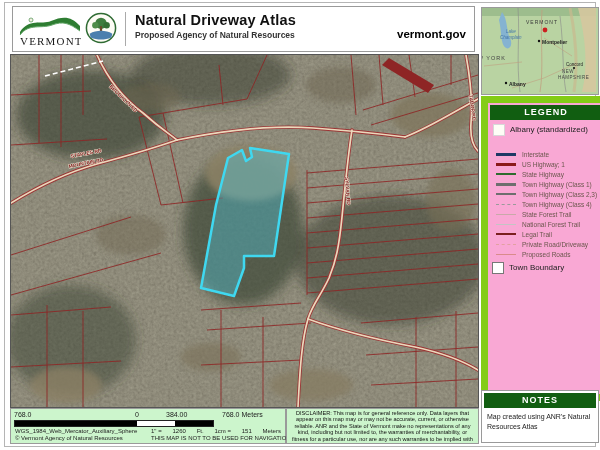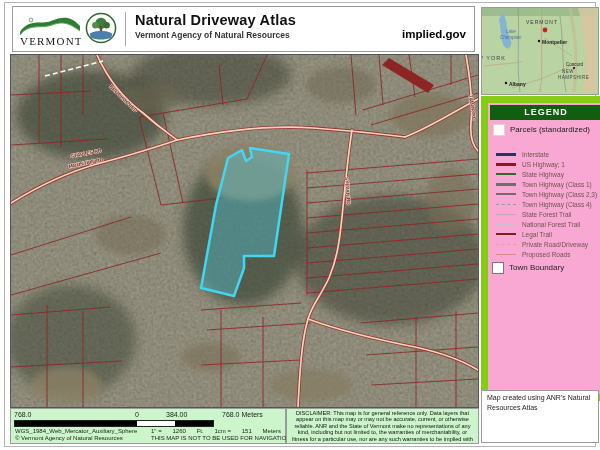--- a/index.html
+++ b/index.html
@@ -67,23 +67,23 @@
   <svg class="anr-logo" viewBox="0 0 34 34">
     <circle cx="17" cy="17" r="15.5" fill="#fdfcf5" stroke="#2f6b33" stroke-width="1.6"></circle>
     <circle cx="17" cy="12" r="6" fill="#3f7d3f"></circle>
     <circle cx="11" cy="14" r="3.4" fill="#4f8d4a"></circle>
     <circle cx="23" cy="14" r="3.4" fill="#356f35"></circle>
     <rect x="15.8" y="15" width="2.4" height="6" fill="#6b4a2a"></rect>
     <path d="M5,23 C12,19 22,19 29,23 L28,27 C21,30 13,30 6,27 Z" fill="#4a7fae"></path>
   </svg>
   <div class="title-block">
     <div class="app-title">Natural Driveway Atlas</div>
-    <div class="app-subtitle">Vermont Agency of Natural Resources</div>
-  </div>
-  <div class="site-link">implied.gov</div>
+    <div class="app-subtitle">Proposed Agency of Natural Resources</div>
+  </div>
+  <div class="site-link">vermont.gov</div>
 </div>
 
 <div class="inset-box">
   <svg width="114" height="84" viewBox="0 0 114 84">
     <rect width="114" height="84" fill="#b9d3a2"></rect>
     <rect width="114" height="8" fill="#9dbd8d"></rect>
     <path d="M96,0 C104,30 106,60 100,84 L114,84 L114,0 Z" fill="#d6c79e" opacity="0.9"></path>
     <path d="M88,0 C94,30 96,58 92,84" stroke="#c9b98f" stroke-width="3" fill="none" opacity="0.7"></path>
     <path d="M20,4 C26,12 24,22 28,30 C31,37 28,42 24,40 C18,36 20,24 17,12 Z" fill="#85b3d1"></path>
     <path d="M36,0 C38,28 34,55 38,84" stroke="#8a8a8a" stroke-width="0.6" fill="none"></path>
@@ -104,21 +104,21 @@
     <text x="84" y="58" font-size="4.5" fill="#222">Concord</text>
     <text x="27" y="78" font-size="5" font-weight="bold" fill="#222">Albany</text>
   </svg>
 </div>
 
 <div class="legend-box">
   <div class="panel-header">LEGEND</div>
 
   <div class="legend-row" style="top:21px;">
     <span class="parcel-sw"></span>
-    <span class="group-label">Parcels (standardized)</span>
+    <span class="group-label">Albany (standardized)</span>
   </div>
 
   <div class="lrow" style="top:46px;">
     <span class="road-sw" style="border-top: 3px solid rgb(31, 56, 100);"></span>
     <span class="lrow-label">Interstate</span>
   </div>
   <div class="lrow" style="top:56px;">
     <span class="road-sw" style="border-top: 3px solid rgb(139, 26, 26);"></span>
     <span class="lrow-label">US Highway; 1</span>
   </div>
@@ -159,20 +159,21 @@
     <span class="lrow-label">Proposed Roads</span>
   </div>
 
   <div class="legend-row" style="top:159px;align-items:center;">
     <span class="tb-sw"></span>
     <span class="group-label">Town Boundary</span>
   </div>
 </div>
 
 <div class="notes-box">
+  <div class="panel-header">NOTES</div>
   <div class="notes-text">Map created using ANR's Natural Resources Atlas</div>
 </div>
 
 <div class="map-box">
   <svg width="467" height="352" viewBox="0 0 467 352">
     <defs>
       <filter id="noise" x="0" y="0" width="100%" height="100%">
         <feTurbulence type="fractalNoise" baseFrequency="0.35" numOctaves="4" seed="11"></feTurbulence>
         <feColorMatrix type="matrix" values="0.2 0.2 0.2 0 0.22  0.2 0.2 0.2 0 0.20  0.16 0.16 0.16 0 0.15  0 0 0 0 0.6"></feColorMatrix>
       </filter>

